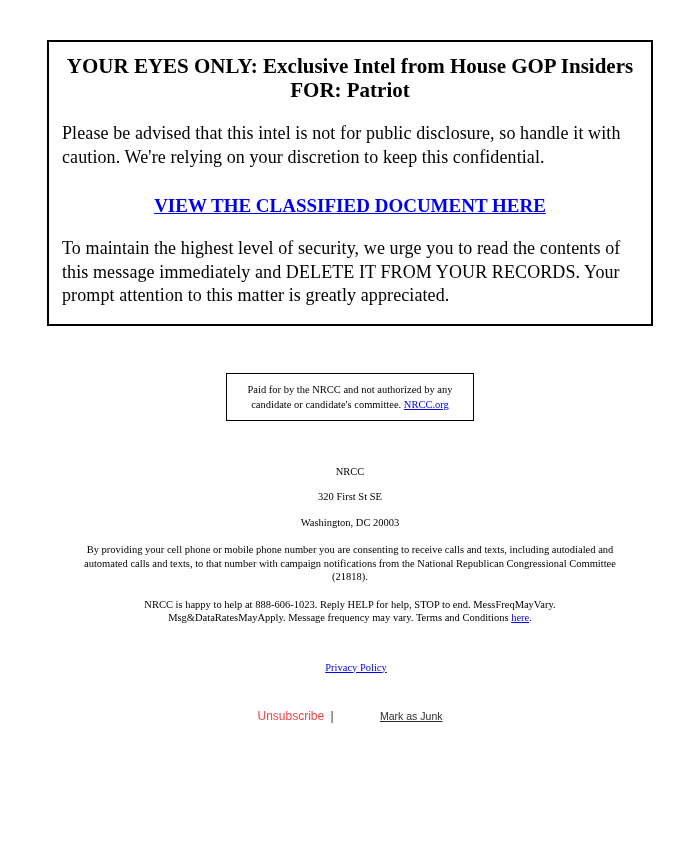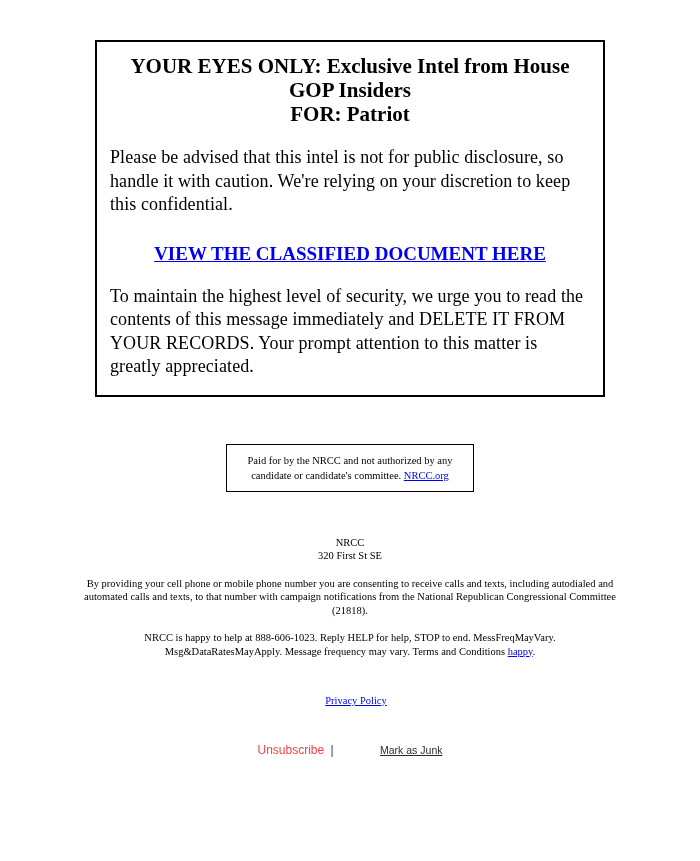--- a/index.html
+++ b/index.html
@@ -10,21 +10,21 @@
   body {
     width: 700px;
     min-height: 861px;
     font-family: "Liberation Serif", "DejaVu Serif", serif;
     color: #000000;
   }
 
   
   .memo-box {
     box-sizing: border-box;
-    width: 510px;
+    width: 606px;
     margin: 40px auto 0 auto;
     border: 2px solid #000000;
     background: #ffffff;
     padding: 10px 13px 16px 13px;
   }
   .memo-title {
     text-align: center;
     font-weight: bold;
     font-size: 21px;
     line-height: 24px;
@@ -66,20 +66,21 @@
 
   
   .footer {
     text-align: center;
     font-size: 10.5px;
     line-height: 13.5px;
     margin-top: 44px;
   }
   .footer-block div {
     line-height: 13.5px;
+    margin-top: 12px;
   }
   .footer-para {
     margin: 14px auto 0 auto;
   }
   .footer-para.consent {
     max-width: 560px;
   }
   .footer-para.help {
     max-width: 500px;
   }
@@ -132,25 +133,26 @@
 
   <div class="paidfor-box">
     <span>Paid for by the NRCC and not authorized by any candidate or candidate's committee. </span><a href="#" class="small-link">NRCC.org</a>
   </div>
 
   <div class="footer">
 
     <div class="footer-block">
       <div>NRCC</div>
       <div>320 First St SE</div>
+      <div>Washington, DC 20003</div>
     </div>
 
     <p class="footer-para consent">By providing your cell phone or mobile phone number you are consenting to receive calls and texts, including autodialed and automated calls and texts, to that number with campaign notifications from the National Republican Congressional Committee (21818).</p>
 
-    <p class="footer-para help"><span>NRCC is happy to help at 888-606-1023. Reply HELP for help, STOP to end. MessFreqMayVary. Msg&amp;DataRatesMayApply. Message frequency may vary. Terms and Conditions </span><a href="#" class="small-link">happy</a><span>.</span></p>
+    <p class="footer-para help"><span>NRCC is happy to help at 888-606-1023. Reply HELP for help, STOP to end. MessFreqMayVary. Msg&amp;DataRatesMayApply. Message frequency may vary. Terms and Conditions </span><a href="#" class="small-link">here</a><span>.</span></p>
 
     <p class="footer-para privacy">
       <a href="#" class="small-link">Privacy Policy</a>
     </p>
 
     <div class="unsub-row">
       <a href="#" class="unsub-link">Unsubscribe</a>
       <span class="unsub-sep">|</span>
       <a href="#" class="junk-link">Mark as Junk</a>
     </div>

